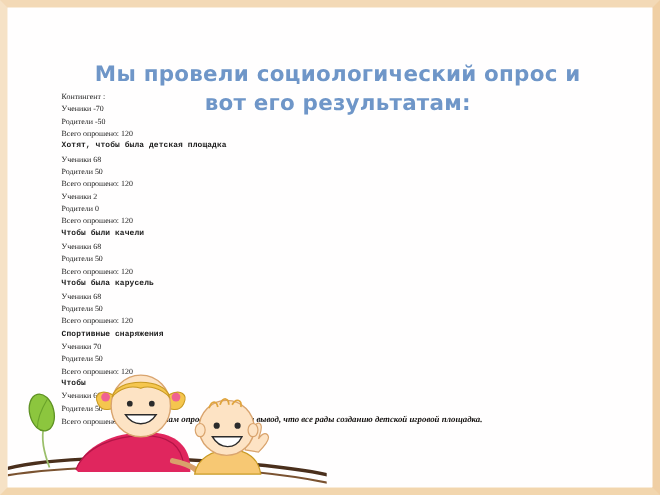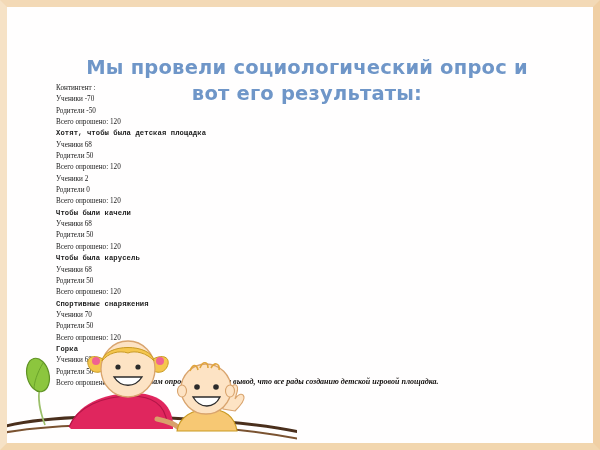--- a/index.html
+++ b/index.html
@@ -53,21 +53,21 @@
   .art{position:absolute;left:0;bottom:0;width:290px;height:120px;pointer-events:none;}
 </style>
 </head>
 <body>
 
 <div id="slide">
   <div id="inner">
 
     <div class="title">
       <div>Мы провели социологический опрос и</div>
-      <div>вот его результаты:</div>
+      <div>вот его результатам:</div>
     </div>
 
     <div class="stats" id="stats-list">
         <div class="row ind">Контингент :</div>
         <div class="row ind">Ученики -70</div>
         <div class="row ind">Родители  -50</div>
         <div class="row ind"> Всего опрошено: 120</div>
         <div class="row hdr">Хотят, чтобы была детская площадка</div>
         <div class="row ind">Ученики  68</div>
         <div class="row ind">Родители  50</div>
@@ -80,21 +80,21 @@
         <div class="row ind">Родители  50</div>
         <div class="row ind">Всего опрошено:  120</div>
         <div class="row hdr">Чтобы была карусель</div>
         <div class="row ind">Ученики  68</div>
         <div class="row ind">Родители  50</div>
         <div class="row ind">Всего опрошено:  120</div>
         <div class="row hdr">Спортивные снаряжения</div>
         <div class="row ind">Ученики  70</div>
         <div class="row ind">Родители  50</div>
         <div class="row ind">Всего опрошено:  120</div>
-        <div class="row hdr">Горка</div>
+        <div class="row hdr">Чтобы</div>
         <div class="row ind">Ученики  68</div>
         <div class="row ind">Родители  50</div>
         <div class="row ind">Всего опрошено:  120</div>
       </div>
 
     <div class="conclusion">По результатам опроса мы сделали вывод, что все рады  созданию детской игровой площадка.</div>
 
     <svg class="art" viewBox="0 0 290 120">
 
       <path d="M-5 104 C 40 92, 120 92, 180 96 C 230 99, 270 104, 292 109" stroke="#4a2f1c" stroke-width="3" fill="none" stroke-linecap="round"></path>

